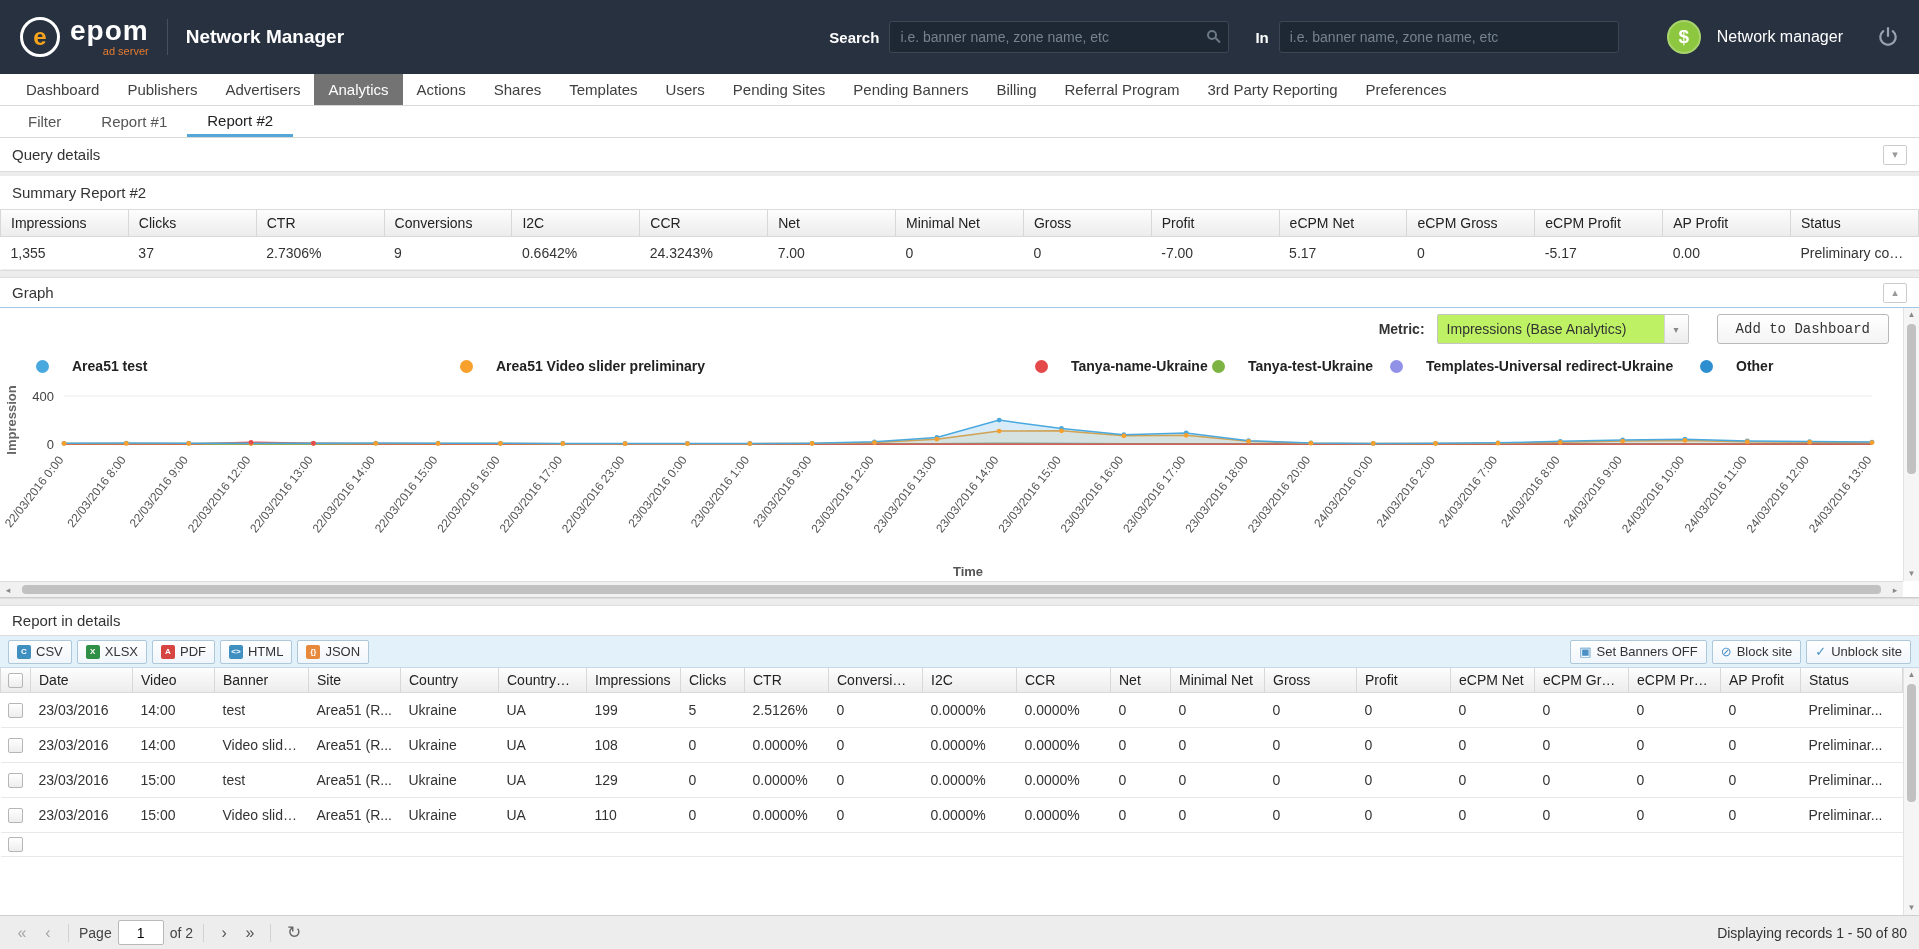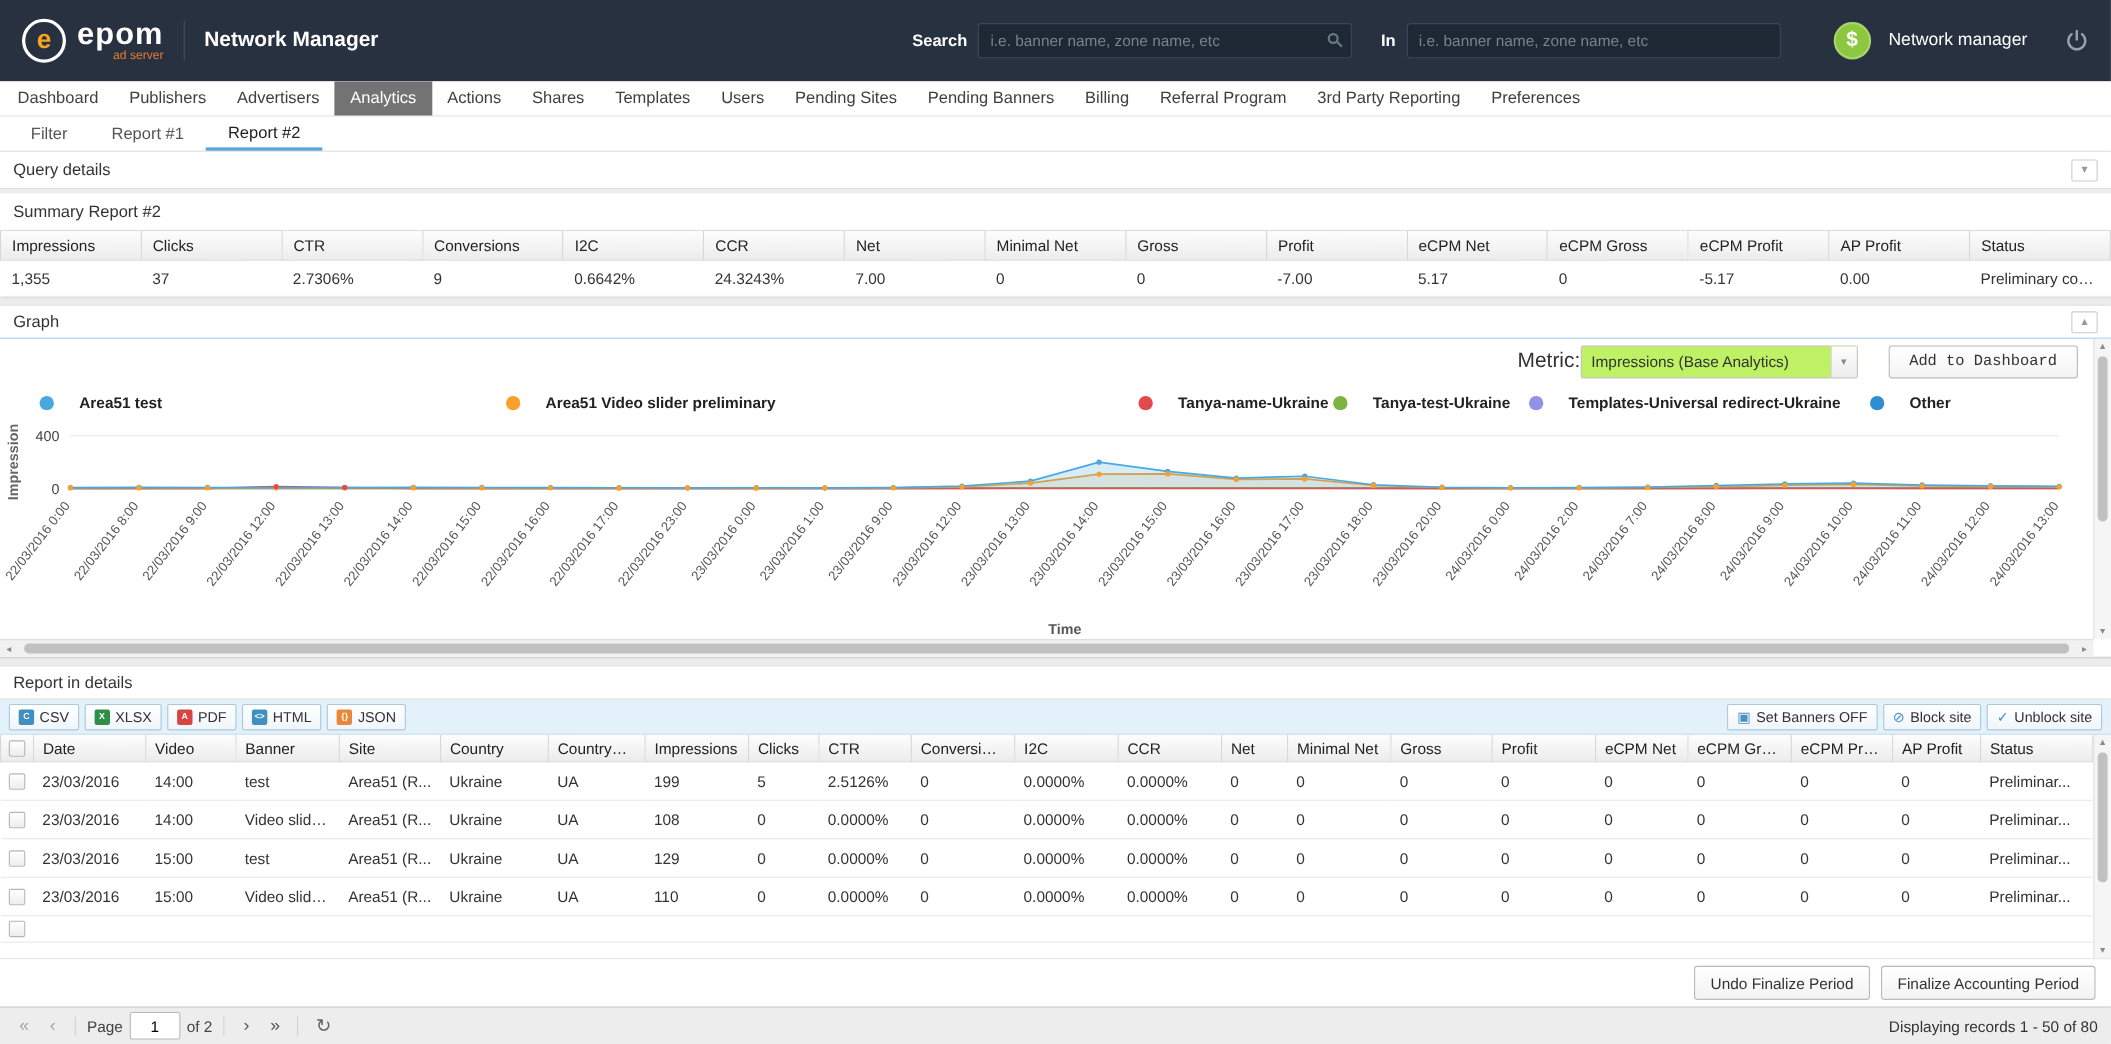--- a/index.html
+++ b/index.html
@@ -23,21 +23,21 @@
   .inp-wrap{position:relative}
   .hdr-input{width:340px;height:32px;background:#1e2834;border:1px solid #3c4754;border-radius:3px;color:#cfd6dd;font-size:14px;padding:0 32px 0 10px;font-family:"Liberation Sans",sans-serif}
   .hdr-input::placeholder{color:#76828f}
   .mag{position:absolute;right:12px;top:9px;width:10px;height:10px;border:2px solid #6b7886;border-radius:50%}
   .mag::after{content:"";position:absolute;width:7px;height:2px;background:#6b7886;transform:rotate(45deg);right:-6px;bottom:-3px}
   .coin{width:34px;height:34px;border-radius:50%;background:#8dc63f;border:2px solid #a8d46d;color:#fff;display:flex;align-items:center;justify-content:center;font-size:19px;font-weight:bold;margin-left:48px}
   .user-name{color:#fff;font-size:16px;margin-left:16px}
   .power{margin-left:34px;display:flex;align-items:center}
 
   
-  .nav{height:32px;background:#fff;border-bottom:1px solid #d9d9d9;display:flex;align-items:stretch;padding:0 2px;flex:0 0 auto}
+  .nav{height:32px;background:#fff;border-bottom:1px solid #d9d9d9;display:flex;align-items:stretch;padding:0 12px;flex:0 0 auto}
   .nav-item{padding:0 14px;font-size:15px;color:#404040;display:flex;align-items:center;cursor:pointer;white-space:nowrap}
   .nav-item.active{background:#737373;color:#fff}
 
   
   .subtabs{height:32px;background:#fff;border-bottom:1px solid #d9d9d9;display:flex;align-items:stretch;padding:0 8px;flex:0 0 auto}
   .subtab{padding:0 20px;font-size:15px;color:#555;display:flex;align-items:center;cursor:pointer}
   .subtab.active{color:#222;border-bottom:3px solid #55a7d8}
 
   
   .secbar{background:#fff;border-bottom:1px solid #dcdcdc;display:flex;align-items:center;padding:0 12px;font-size:15px;color:#333;flex:0 0 auto}
@@ -54,21 +54,21 @@
   .sum-table td{padding:8px 10px;border-bottom:1px solid #ededed}
   .details-table th{padding:4px 8px}
   .details-table td{padding:9px 8px;border-bottom:1px solid #e8e8e8}
   .cb-cell{text-align:center;padding:4px 4px!important}
   .cb{width:15px;height:15px;border:1px solid #b6b6b6;border-radius:2px;background:linear-gradient(#fff,#ededed);margin:0 auto;cursor:pointer}
 
   
   .graphbar{border-bottom:1px solid #9fc6e4}
   .graph-panel{position:relative;height:290px;background:#fff;border-bottom:1px solid #ccc;flex:0 0 auto}
   .metric-row{position:absolute;top:6px;right:30px;display:flex;align-items:center}
-  .metric-label{font-weight:normal;font-size:19px;}
+  .metric-label{font-weight:bold;font-size:14px;margin-right:12px}
   .metric-select{width:252px;height:30px;border:1px solid #c4c4c4;border-radius:2px;display:flex;align-items:center;padding:0 30px 0 9px;font-size:14px;color:#333;background:#bef264;position:relative;cursor:pointer}
   .metric-select .dd{position:absolute;right:0;top:0;width:24px;height:100%;border-left:1px solid #d5d5d5;background:linear-gradient(#fff,#ececec);display:flex;align-items:center;justify-content:center;color:#888;font-size:10px}
   .add-dash-btn{height:30px;padding:0 18px;border:1px solid #b9b9b9;border-radius:3px;background:linear-gradient(#fff,#f4f4f4);font-size:14px;color:#333;margin-left:28px;cursor:pointer;font-family:Liberation Mono, monospace}
   .chart-legend{position:absolute;top:50px;left:0;right:20px;height:22px}
   .legend-item{position:absolute;display:flex;align-items:center;gap:23px;font-size:14px;font-weight:bold;color:#222;white-space:nowrap}
   .legend-dot{width:13px;height:13px;border-radius:50%;display:inline-block}
   #chart-svg{position:absolute;top:76px;left:0}
   .hscroll{position:absolute;left:0;right:16px;bottom:0;height:16px;background:#f1f1f1;border-top:1px solid #ddd;display:flex;align-items:center}
   .hs-arrow{width:16px;text-align:center;font-size:9px;color:#8a8a8a;cursor:pointer;flex:0 0 auto}
   .hs-thumb{height:9px;background:#c1c1c1;border-radius:4px;flex:1;margin:0 6px;cursor:pointer}
@@ -603,24 +603,20 @@
           </tbody>
       </table>
     </div>
     <div class="details-vscroll">
       <span class="vs-arrow">▲</span>
       <span class="vs-thumb" style="height:118px;margin-top:2px"></span>
       <span class="vs-arrow" style="margin-top:auto">▼</span>
     </div>
   </div>
 
-  <div class="actions-row">
-    <button class="act-btn">Undo Finalize Period</button>
-    <button class="act-btn">Finalize Accounting Period</button>
-  </div>
 
   <footer class="pager">
     <span class="pg-btn">«</span>
     <span class="pg-btn">‹</span>
     <span class="pg-sep"></span>
     <span>Page</span>
     <input class="page-input" type="text" value="1" style="">
     <span>of 2</span>
     <span class="pg-sep"></span>
     <span class="pg-btn enabled">›</span>

